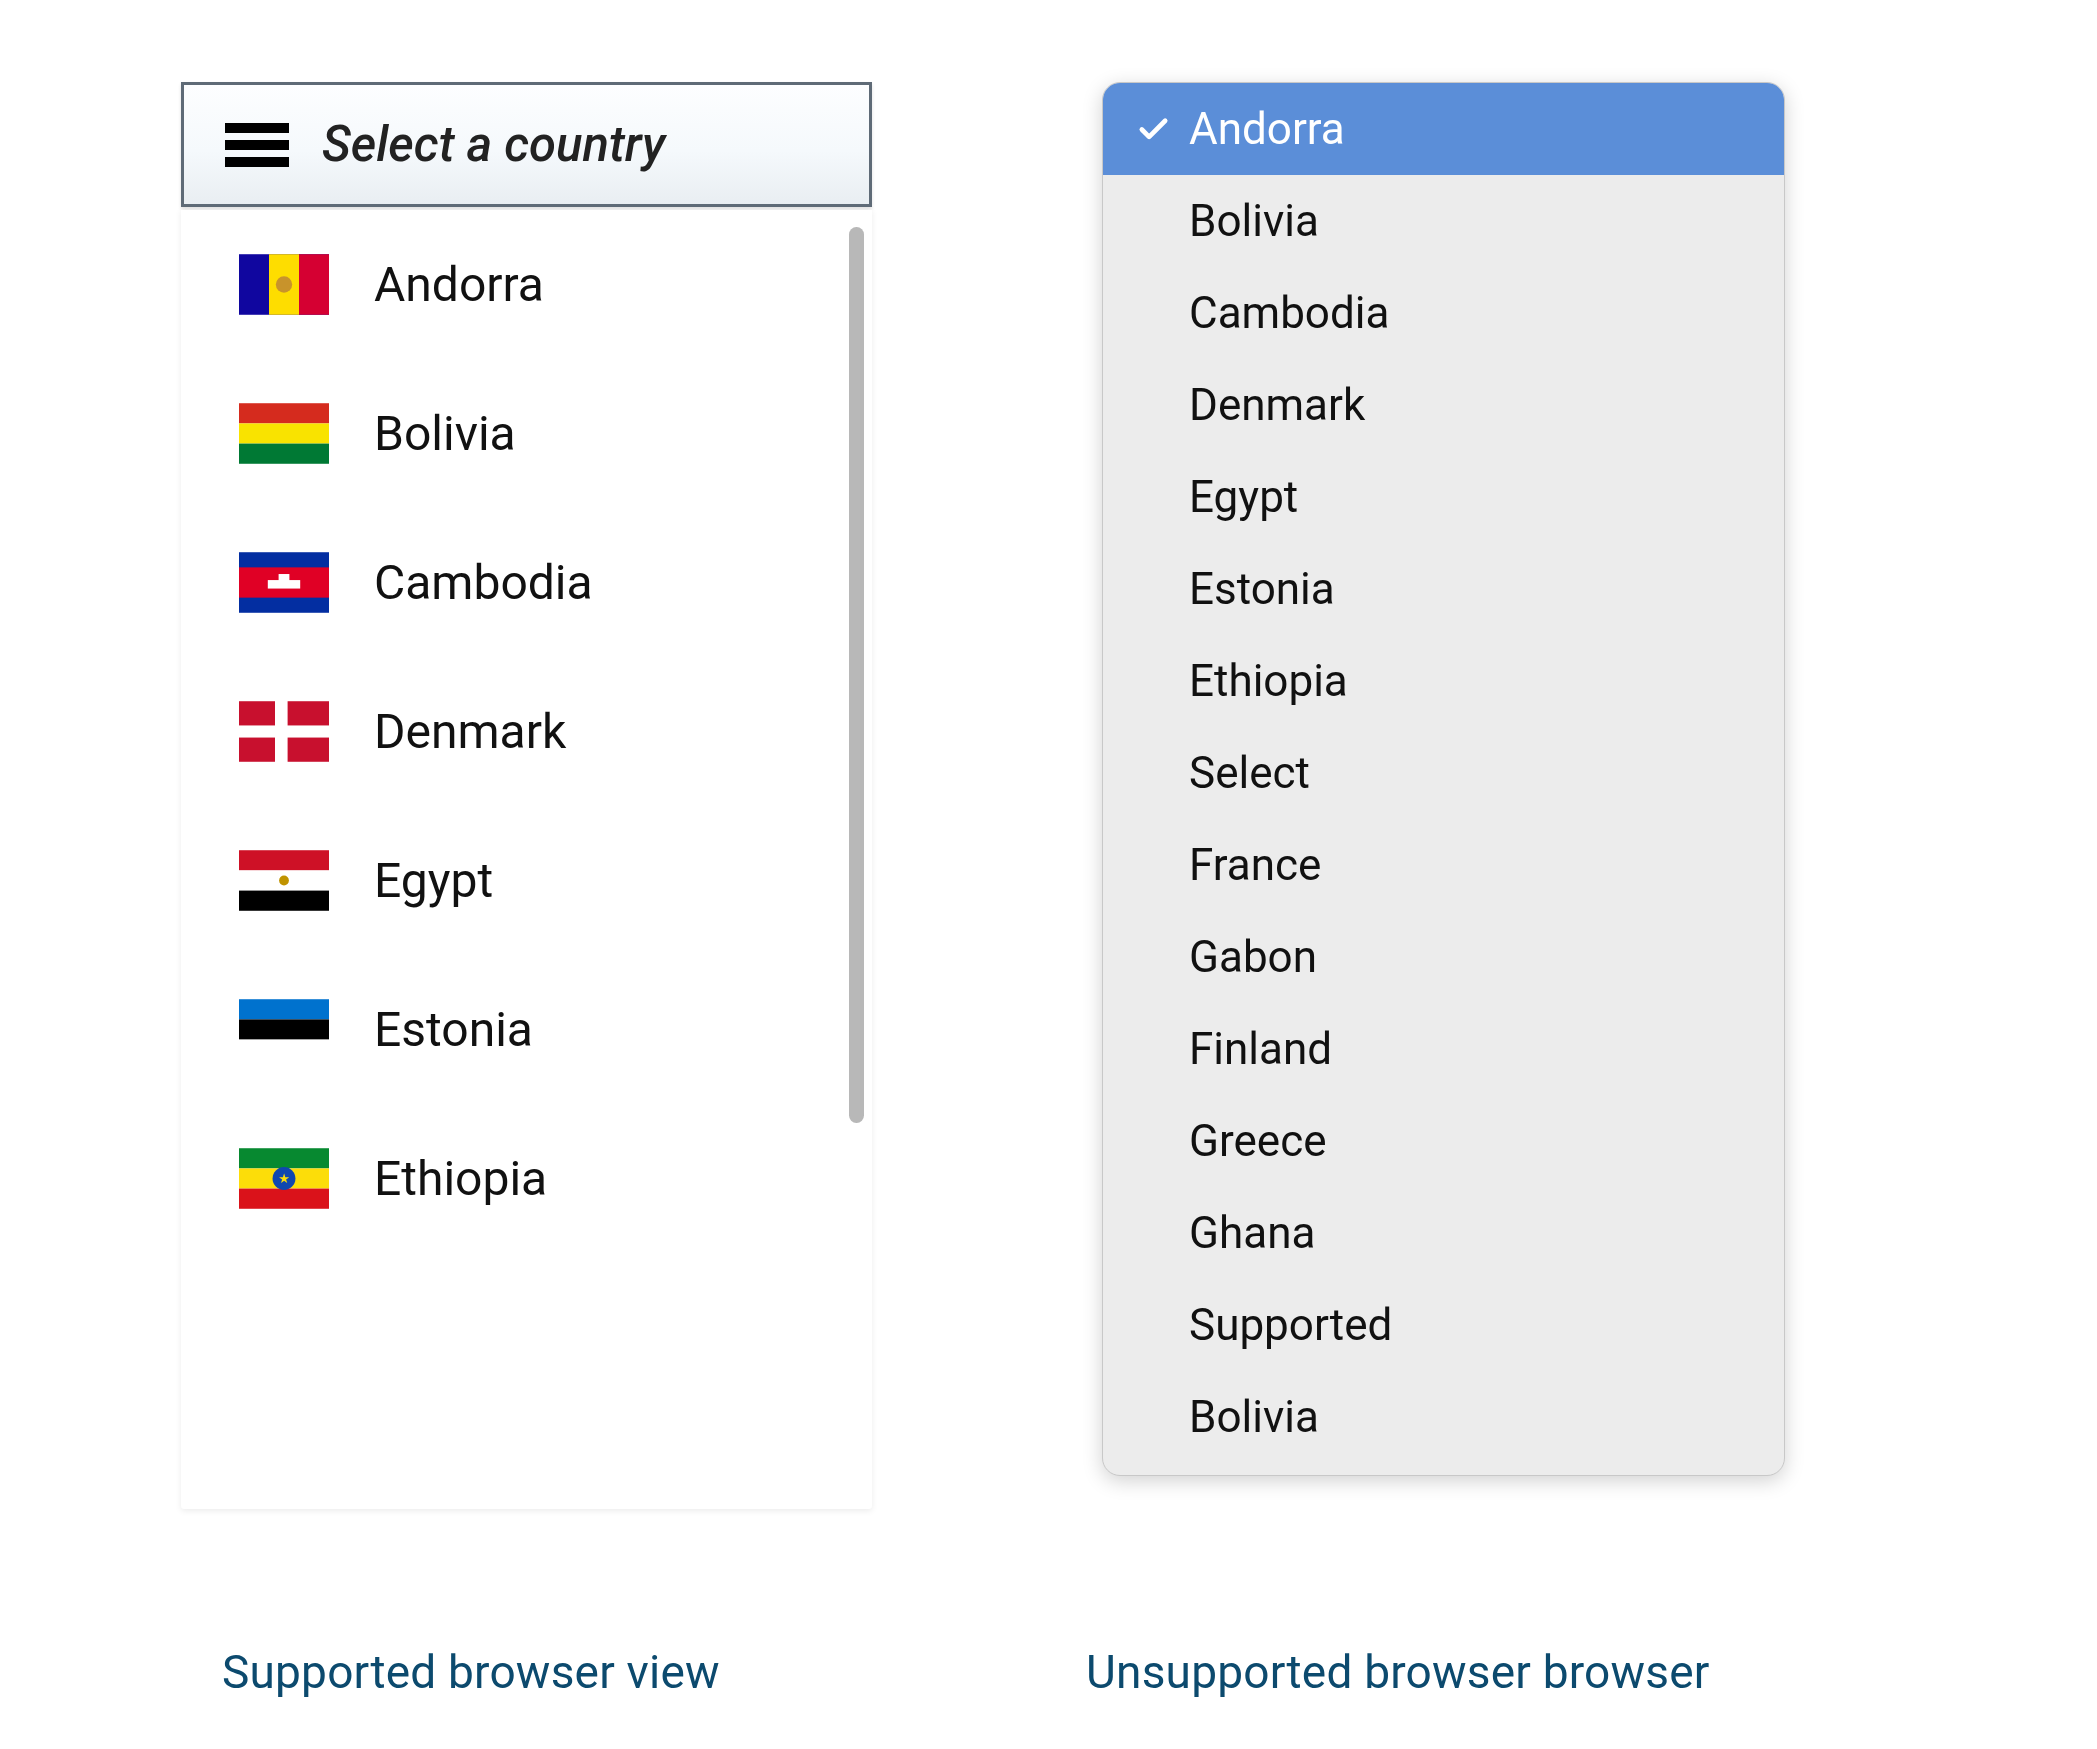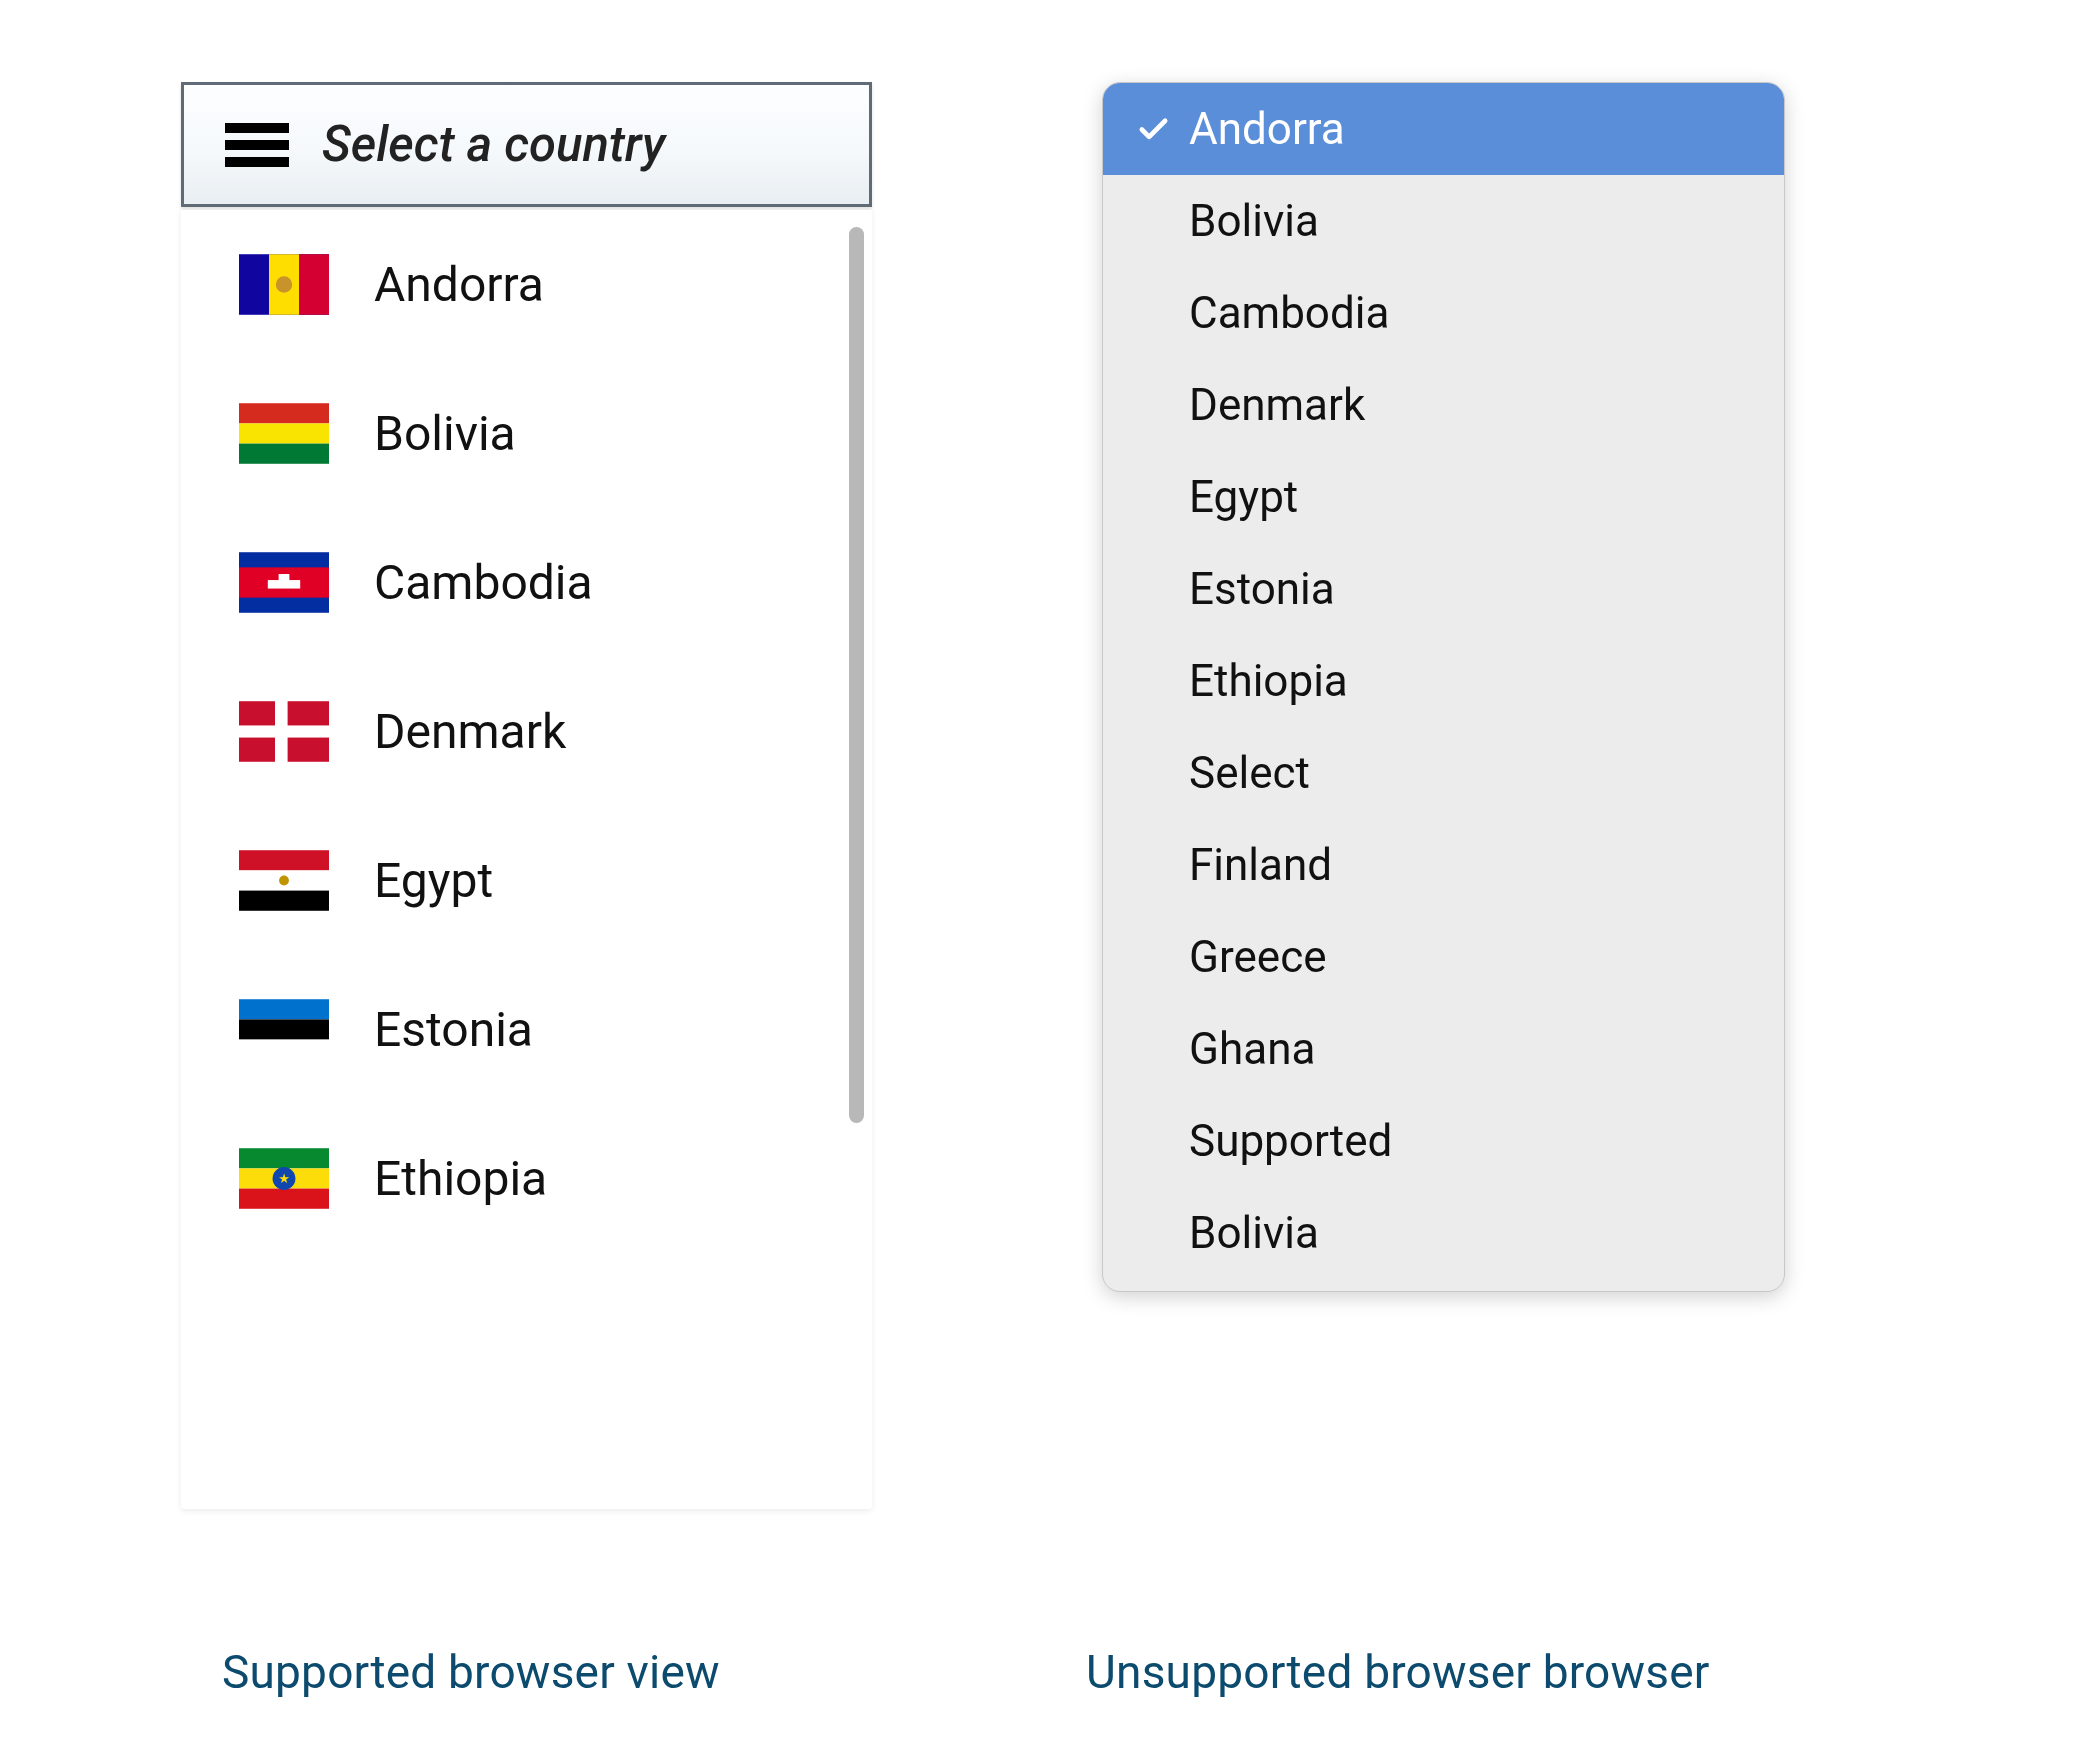--- a/index.html
+++ b/index.html
@@ -249,20 +249,26 @@
         <div class="native-opt">
           <span>Estonia</span>
         </div>
         <div class="native-opt">
           <span>Ethiopia</span>
         </div>
         <div class="native-opt">
           <span>Select</span>
         </div>
         <div class="native-opt">
+          <span>France</span>
+        </div>
+        <div class="native-opt">
+          <span>Gabon</span>
+        </div>
+        <div class="native-opt">
           <span>Finland</span>
         </div>
         <div class="native-opt">
           <span>Greece</span>
         </div>
         <div class="native-opt">
           <span>Ghana</span>
         </div>
         <div class="native-opt">
           <span>Supported</span>

